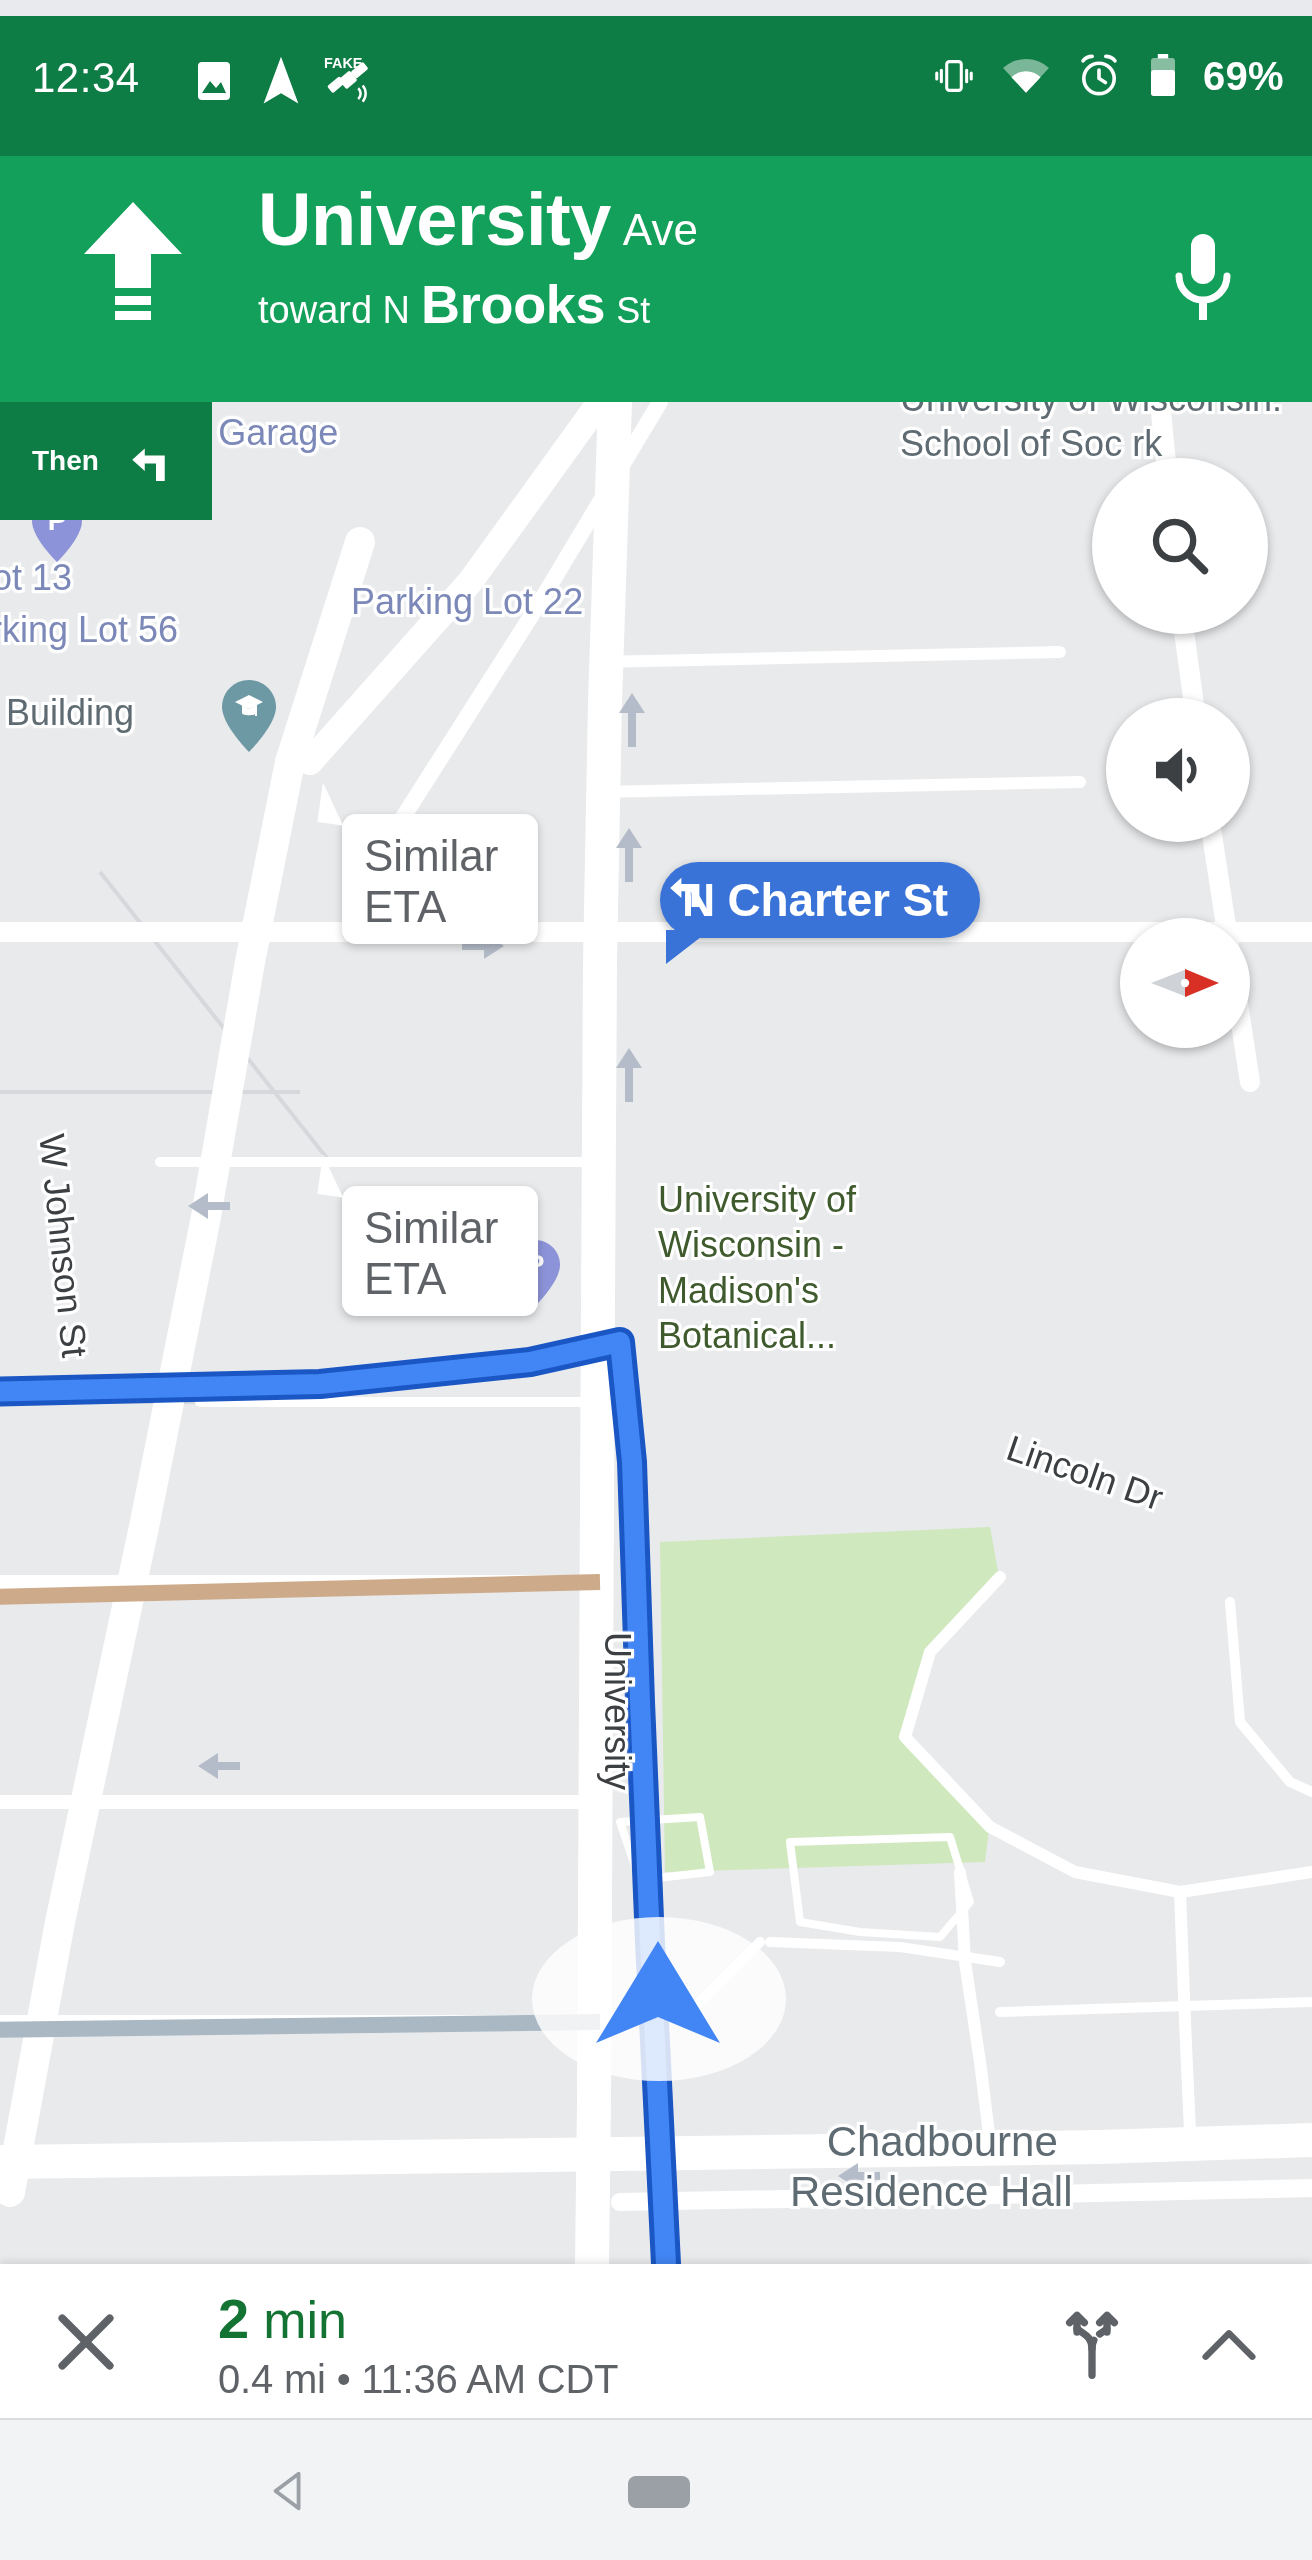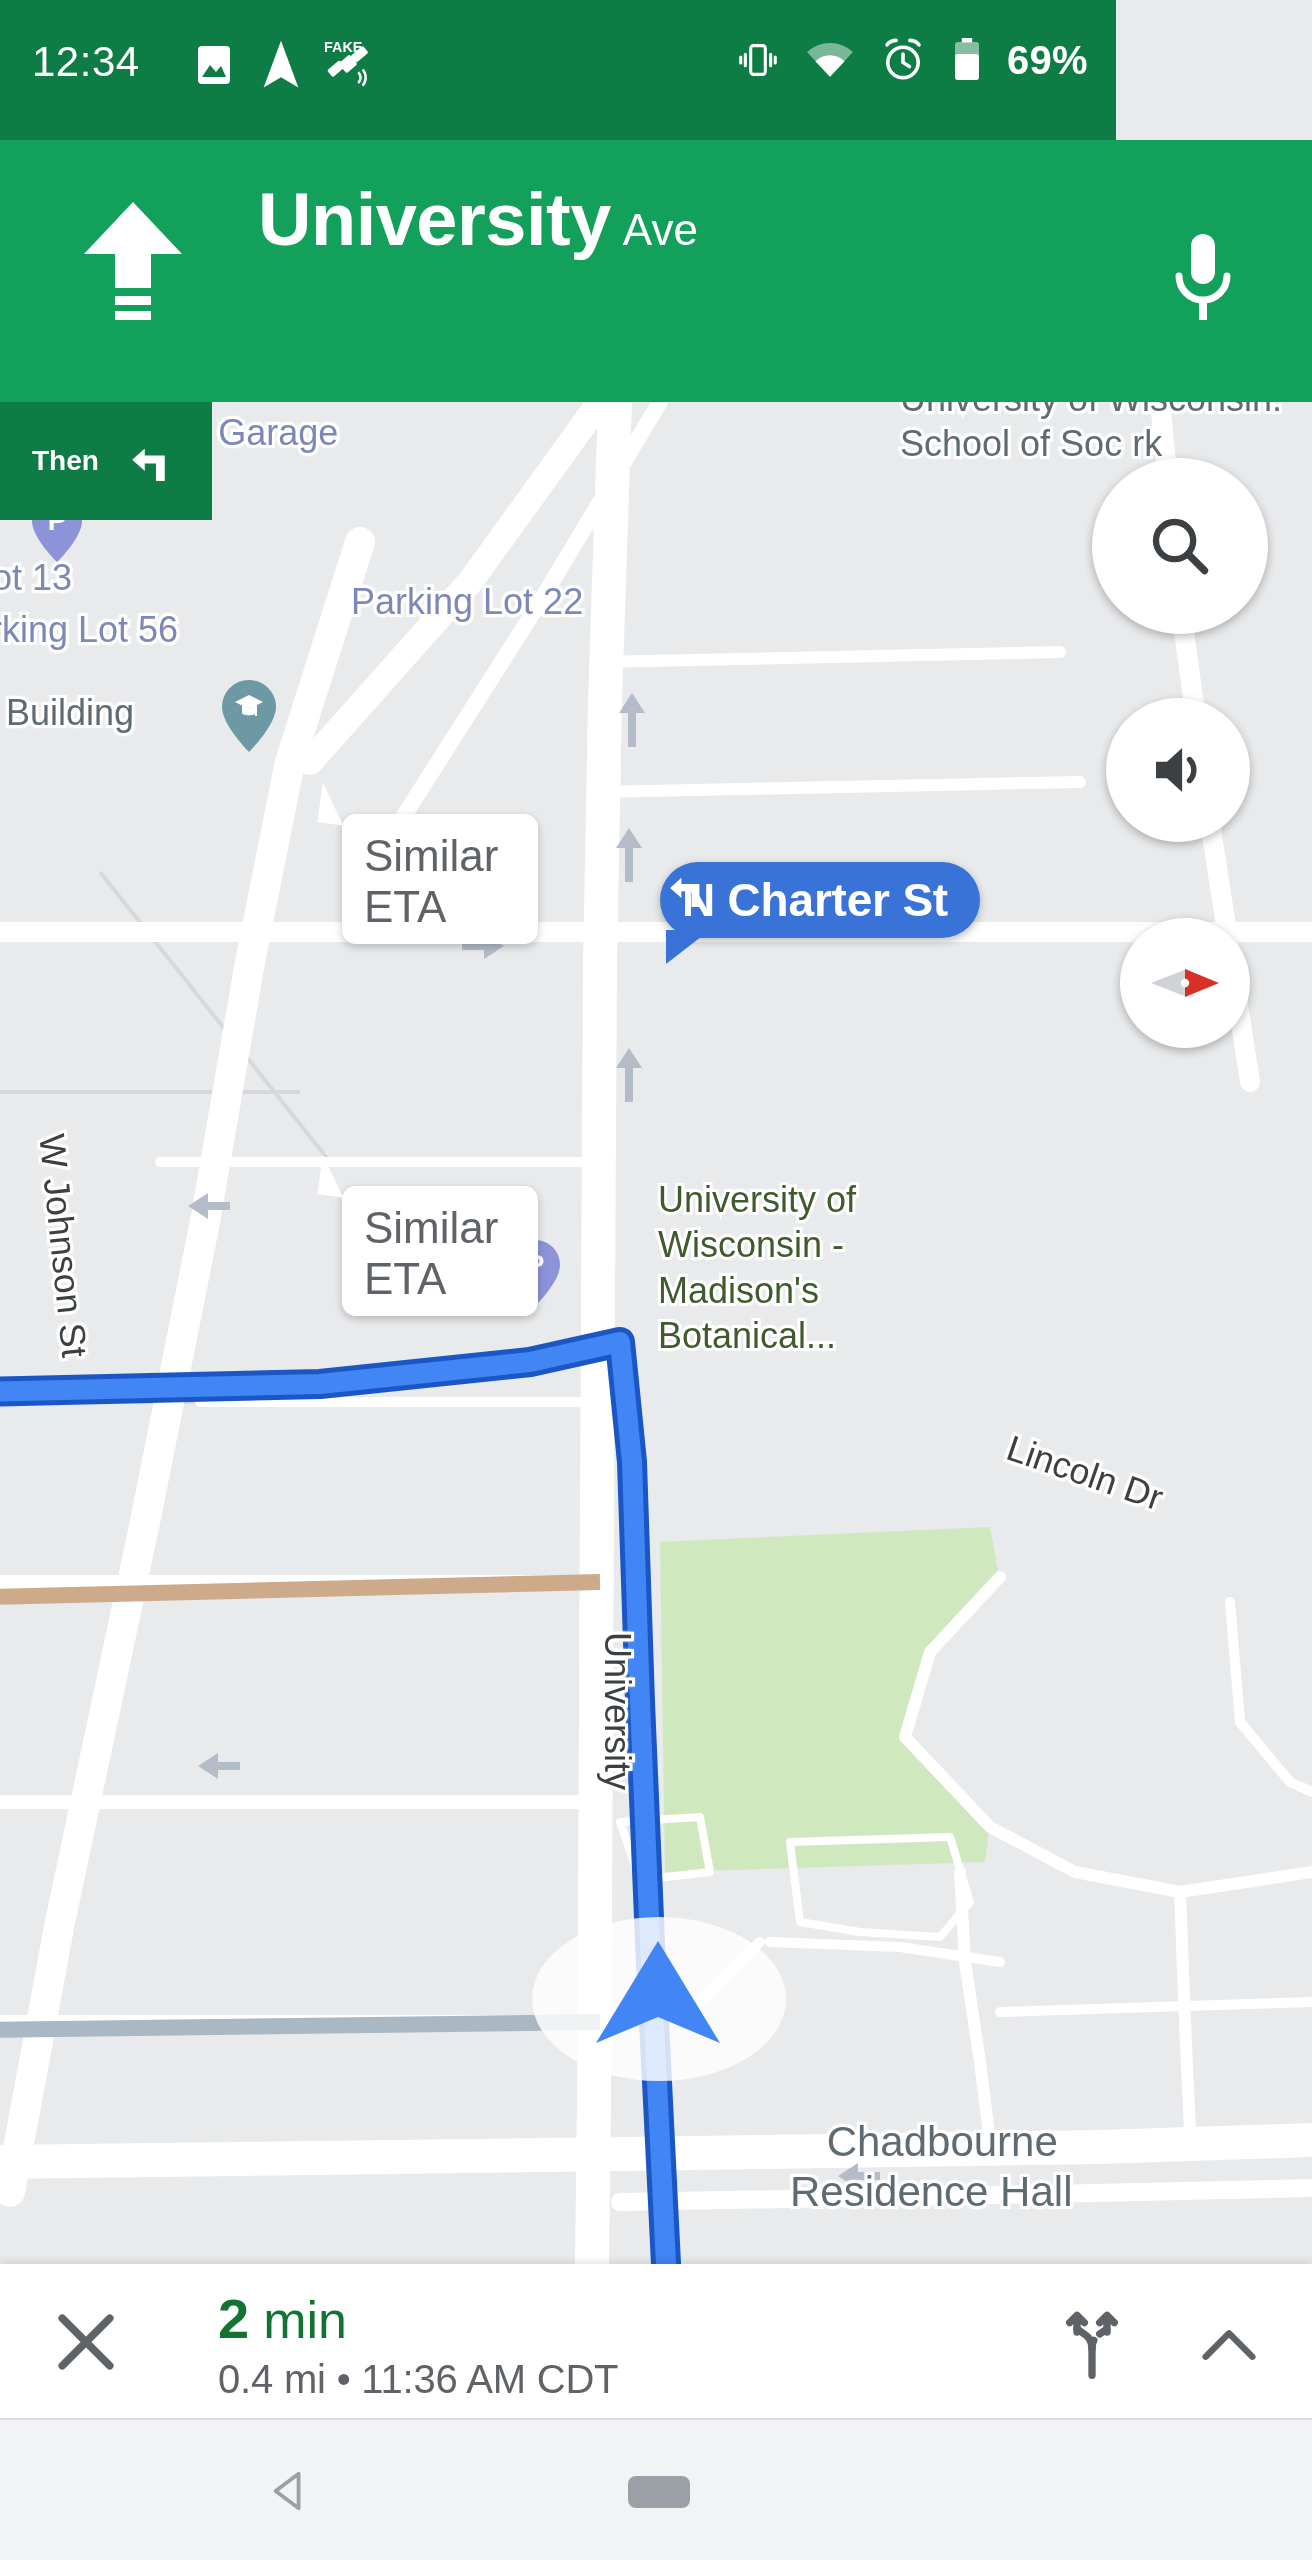--- a/index.html
+++ b/index.html
@@ -1,20 +1,20 @@
 <!DOCTYPE html>
 <html><head>
 <meta charset="utf-8">
 <style>
   html,body{margin:0;padding:0;background:#000;}
   body{width:1312px;height:2560px;font-family:"Liberation Sans",sans-serif;overflow:hidden;position:relative;}
   #app{position:absolute;inset:0;width:1312px;height:2560px;overflow:hidden;background:#e8eaed;}
 
   
-  .statusbar{position:absolute;left:0;top:0;width:1116px;height:140px;background:#0e7c45;z-index:60;}
+  .statusbar{position:absolute;left:0;top:16px;width:1312px;height:140px;background:#0e7c45;z-index:60;}
   .sb-clock{position:absolute;left:32px;top:38px;color:#fff;font-size:42px;font-weight:400;letter-spacing:.5px;}
   .sb-left-icons{position:absolute;left:190px;top:38px;display:flex;align-items:center;gap:22px;}
   .sb-right{position:absolute;right:28px;top:36px;display:flex;align-items:center;gap:24px;}
   .sb-batt-pct{color:#fff;font-size:40px;font-weight:700;letter-spacing:.3px;}
 
   
   .navheader{position:absolute;left:0;top:140px;width:1312px;height:262px;background:#13a05a;z-index:55;}
   .nh-arrow{position:absolute;left:78px;top:62px;width:110px;height:130px;}
   .nh-text{position:absolute;left:258px;top:42px;right:200px;}
   .nh-line1{display:flex;align-items:baseline;gap:12px;white-space:nowrap;}
@@ -312,20 +312,25 @@
     <svg class="nh-arrow" viewBox="0 0 110 130">
       <path d="M55 0 L104 52 L73 52 L73 86 L37 86 L37 52 L6 52 Z" fill="#fff"></path>
       <rect x="37" y="94" width="36" height="9" fill="#fff"></rect>
       <rect x="37" y="109" width="36" height="9" fill="#fff"></rect>
     </svg>
     <div class="nh-text">
       <div class="nh-line1">
         <span class="nh-street">University</span>
         <span class="nh-suffix">Ave</span>
       </div>
+      <div class="nh-line2">
+        <span class="nh-toward">toward N</span>
+        <span class="nh-dest">Brooks</span>
+        <span class="nh-dest-suffix">St</span>
+      </div>
     </div>
     <svg class="nh-mic" viewBox="0 0 74 100">
       <rect x="25" y="2" width="24" height="50" rx="12" fill="#fff"></rect>
       <path d="M13 44 A24 24 0 0 0 61 44" fill="none" stroke="#fff" stroke-width="7" stroke-linecap="round"></path>
       <rect x="33" y="66" width="8" height="22" fill="#fff"></rect>
     </svg>
   </div>
 
   <div class="statusbar">
     <span class="sb-clock">12:34</span>

